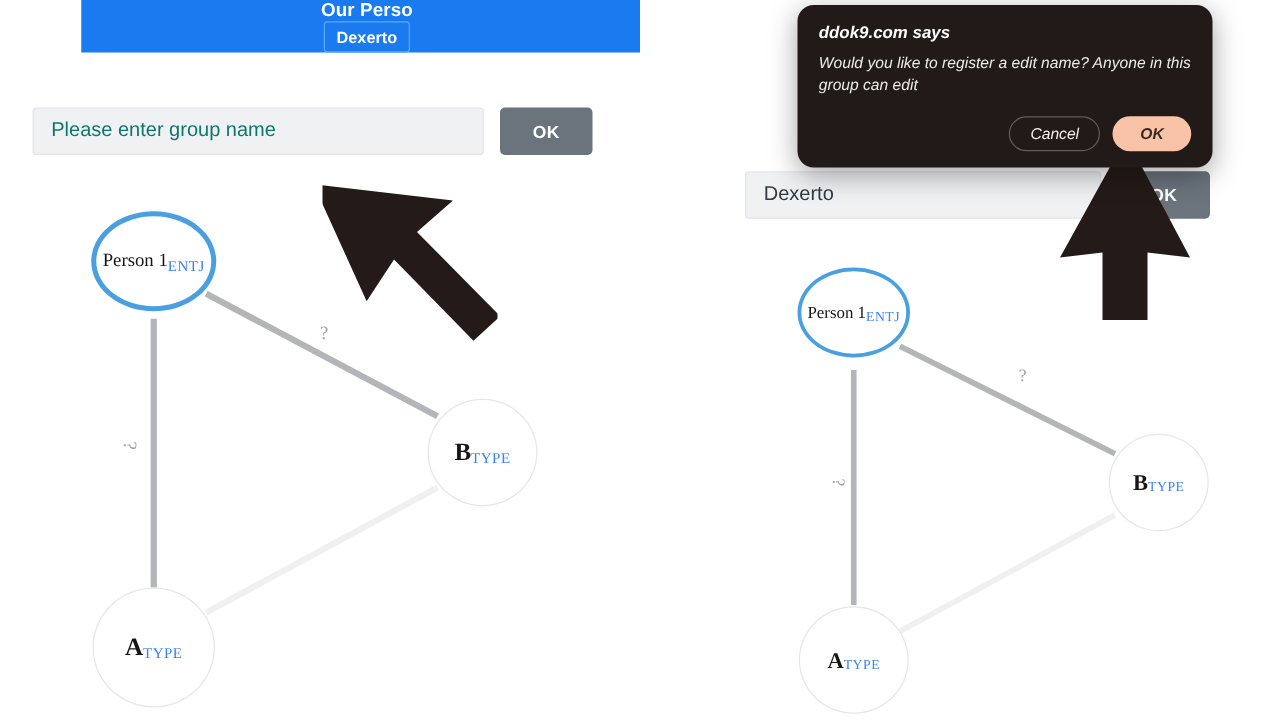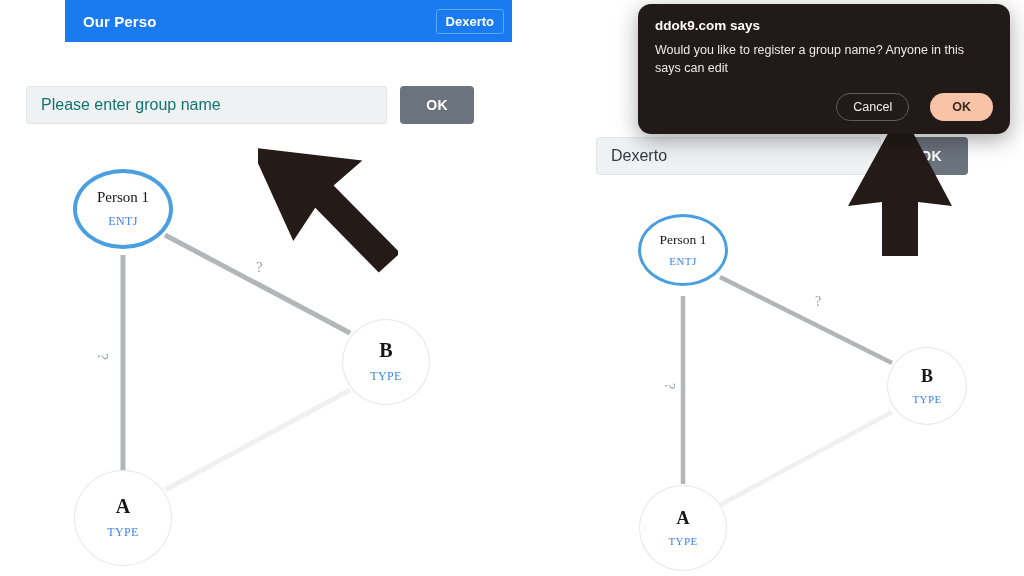--- a/index.html
+++ b/index.html
@@ -31,20 +31,21 @@
     top: 0;
     left: 65px;
     width: 447px;
     height: 42px;
     background: #1a7bf0;
     display: flex;
     align-items: center;
     justify-content: space-between;
     box-sizing: border-box;
     padding: 0 8px 0 18px;
+    flex-direction: column;
   }
   .appbar-title {
     color: #ffffff;
     font-size: 15px;
     font-weight: 700;
     white-space: nowrap;
     letter-spacing: .1px;
   }
   .lang-btn {
     border: 1px solid #5aa9fa;
@@ -101,21 +102,21 @@
 
   
   .graph { position: absolute; left: 0; top: 0; width: 512px; height: 576px; }
   .graph svg { position: absolute; left: 0; top: 0; }
 
   .node {
     position: absolute;
     border-radius: 50%;
     background: #ffffff;
     display: flex;
-    flex-direction: column;
+    flex-direction: row;
     align-items: center;
     justify-content: center;
     box-sizing: border-box;
   }
   .node.plain  { border: 1px solid #e6e7e9; }
   .node.active { border: 4px solid #4a9fe0; }
   .node-title {
     font-family: "Liberation Serif", serif;
     font-size: 15px;
     color: #161616;
@@ -138,44 +139,45 @@
   .edge-label.rot { transform: rotate(90deg); }
 
   
   .cursor { position: absolute; }
 
   
   .dialog {
     position: absolute;
     left: 638px;
     top: 4px;
-    width: 372px;
+    width: 332px;
     background: #211a18;
     border-radius: 13px;
     box-sizing: border-box;
     padding: 14px 17px 13px 17px;
     box-shadow: 0 6px 22px rgba(0,0,0,.35);
+    font-style: italic;
   }
   .dialog-title {
     color: #ffffff;
     font-size: 13.5px;
     font-weight: 700;
     margin-bottom: 8px;
   }
   .dialog-msg {
     color: #eceaea;
     font-size: 12.5px;
     line-height: 1.45;
     margin-bottom: 16px;
   }
   .dialog-actions {
     display: flex;
     justify-content: flex-end;
     align-items: center;
-    gap: 21px;
+    gap: 10px;
   }
   .btn-cancel {
     border: 1px solid #645a57;
     color: #f3efee;
     background: transparent;
     border-radius: 16px;
     font-size: 12.5px;
     padding: 6px 16px;
   }
   .btn-ok {
@@ -267,18 +269,18 @@
   <div class="name-input">Dexerto</div>
   <div class="ok-btn">OK</div>
 </div>
 
 <svg class="cursor" style="left:842px; top:106px;" width="118" height="150" viewBox="0 0 118 150">
   <polygon points="59,4 110,100 76,96 76,150 40,150 40,96 6,100" fill="#241b18"></polygon>
 </svg>
 
 <div class="dialog">
   <div class="dialog-title">ddok9.com says</div>
-  <div class="dialog-msg">Would you like to register a group name? Anyone in this says can edit</div>
+  <div class="dialog-msg">Would you like to register a edit name? Anyone in this group can edit</div>
   <div class="dialog-actions">
     <span class="btn-cancel">Cancel</span>
     <span class="btn-ok">OK</span>
   </div>
 </div>
 
 </body></html>

